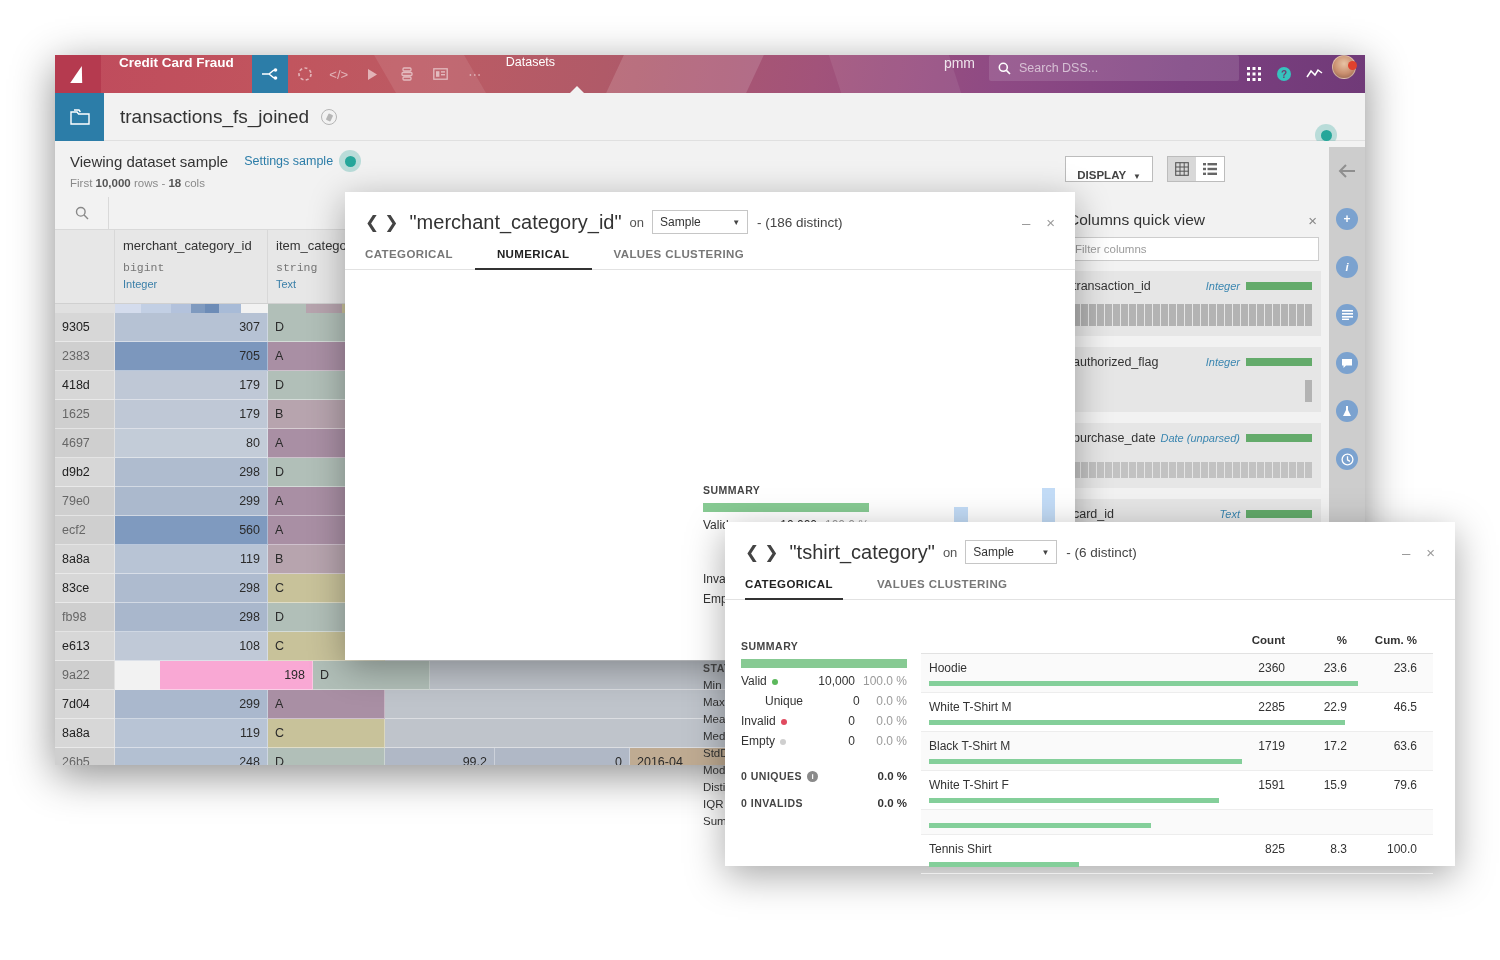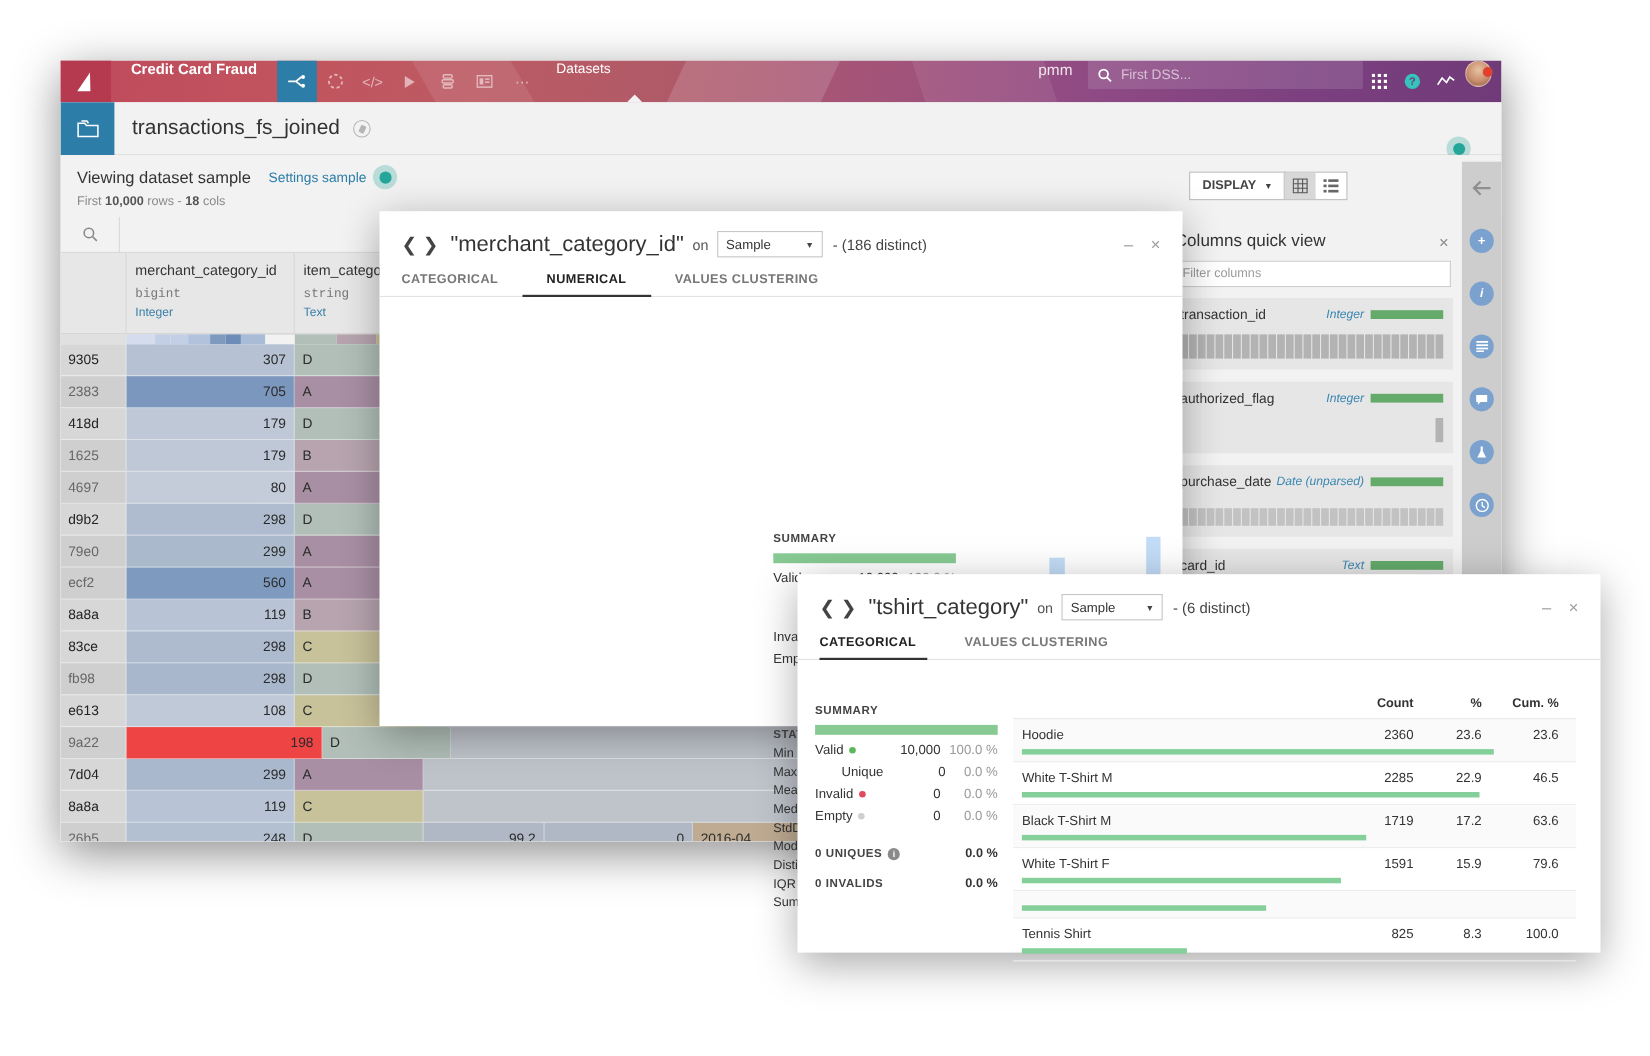--- a/index.html
+++ b/index.html
@@ -76,22 +76,22 @@
   .teal-dot{ position:absolute; width:22px;height:22px;border-radius:50%; background:rgba(38,166,154,.28); display:flex;align-items:center;justify-content:center;}
   .teal-dot:after{content:"";width:11px;height:11px;border-radius:50%;background:#26a69a;}
 
   
   #sample-bar{ position:relative; height:56px; background:#f2f2f2; padding:9px 0 0 15px;}
   .sample-line1{ display:flex; align-items:center; gap:16px;}
   .sample-t{ font-size:15px; color:#333;}
   .sample-link{ font-size:12.5px; color:#2c7da8;}
   .sample-line2{ font-size:11.5px; color:#8a8a8a; margin-top:5px;}
   .sample-line2 b{ color:#555;}
-  .display-btn{ position:absolute; right:196px; top:15px; border:1px solid #bcbcbc;background:#fff;color:#444;
-    font-size:11.5px;font-weight:700;height:26px;display:flex;align-items:center;padding:0 11px;gap:7px;}
+  .display-btn{ position:absolute; right:212px; top:15px; border:1px solid #bcbcbc;background:#fff;color:#444;
+    font-size:11.5px;font-weight:700;height:26px;display:flex;align-items:flex-end;padding:0 11px;gap:7px;}
   .view-toggle{ position:absolute; right:140px; top:15px; display:flex; border:1px solid #bcbcbc; height:26px; background:#fff;}
   .vt{ width:28px;height:24px;display:flex;align-items:center;justify-content:center;}
   .vt.sel{ background:#d8d8d8;}
 
   
   #grid-area{ position:absolute; left:0; top:142px; width:1000px; bottom:0; background:#f2f2f2; overflow:hidden;}
   .grid-searchrow{ height:33px; border-bottom:1px solid #d9d9d9; display:flex;}
   .grid-search-cell{ width:54px; border-right:1px solid #d9d9d9; display:flex;align-items:center;justify-content:center;}
   .gridtable{ position:absolute; left:0; top:33px; right:0; bottom:0; overflow:hidden;}
   .ghead{ display:flex; height:74px; background:#e7e7e7; border-bottom:1px solid #d0d0d0;}
@@ -252,21 +252,21 @@
       </div>
       <div class="tb-ico">⋯</div>
       <div class="tb-link">Datasets</div>
       <div class="tb-spacer"></div>
       <div class="pmm">pmm</div>
       <div class="searchbox">
         <svg width="13" height="13" viewBox="0 0 13 13">
             <circle cx="5.3" cy="5.3" r="4" stroke="#fff" stroke-width="1.6" fill="none"></circle>
             <path d="M8.4 8.4L12 12" stroke="#fff" stroke-width="1.6"></path>
           </svg>
-        <span>First DSS...</span>
+        <span>Search DSS...</span>
       </div>
       <div class="right-ico">
         <svg width="14" height="14" viewBox="0 0 14 14">
             <g fill="#fff">
               <rect x="0" y="0" width="3" height="3"></rect>
               <rect x="5.5" y="0" width="3" height="3"></rect>
               <rect x="11" y="0" width="3" height="3"></rect>
               <rect x="0" y="5.5" width="3" height="3"></rect>
               <rect x="5.5" y="5.5" width="3" height="3"></rect>
               <rect x="11" y="5.5" width="3" height="3"></rect>
@@ -458,21 +458,21 @@
               <div class="gc" style="flex:1;background:#bfc4cb;"></div>
             </div>
             <div class="grow">
               <div class="gc idc dark" style="width:60px;justify-content:flex-start;">e613</div>
               <div class="gc num" style="width:153px;background:#c0c9d7;">108</div>
               <div class="gc" style="width:117px;background:#c8c29a;">C</div>
               <div class="gc" style="flex:1;background:#bfc4cb;"></div>
             </div>
             <div class="grow">
               <div class="gc idc" style="width:60px;justify-content:flex-start;">9a22</div>
-              <div class="gc num" style="width:178px;background:#ef4444;">198</div>
+              <div class="gc num" style="width:153px;background:#f9a8d4;margin-left:45px;">198</div>
               <div class="gc" style="width:117px;background:#b1bfb8;">D</div>
               <div class="gc" style="flex:1;background:#bfc4cb;"></div>
             </div>
             <div class="grow">
               <div class="gc idc dark" style="width:60px;justify-content:flex-start;">7d04</div>
               <div class="gc num" style="width:153px;background:#aab8cd;">299</div>
               <div class="gc" style="width:117px;background:#a98fa4;">A</div>
               <div class="gc" style="flex:1;background:#bfc4cb;"></div>
             </div>
             <div class="grow">

